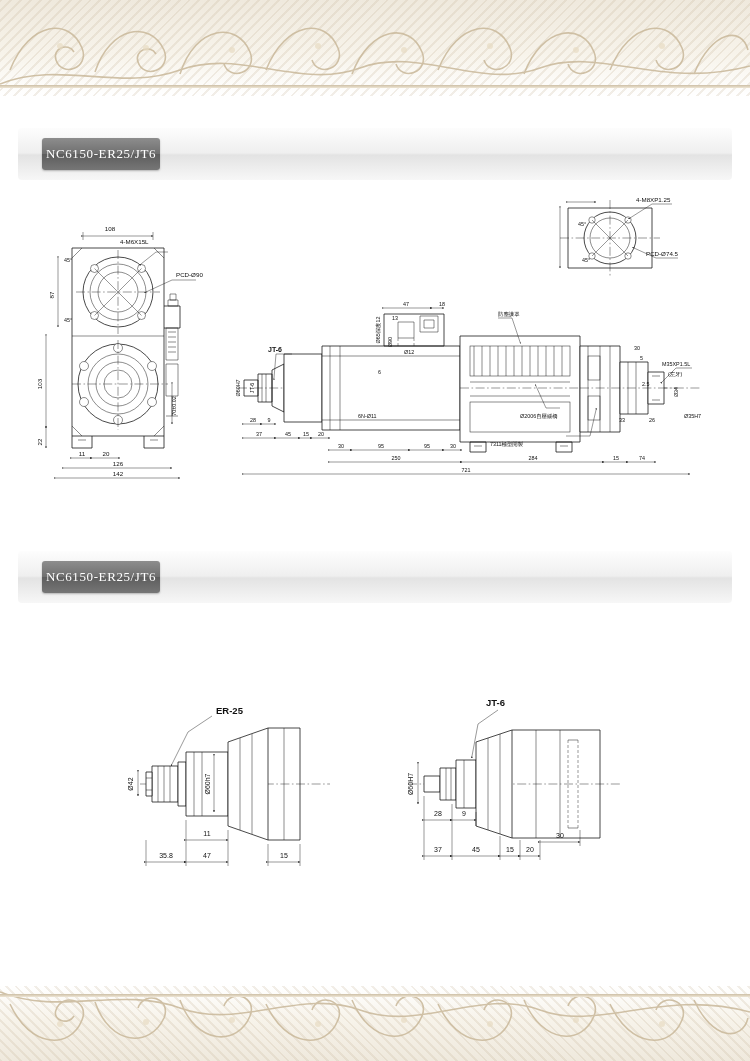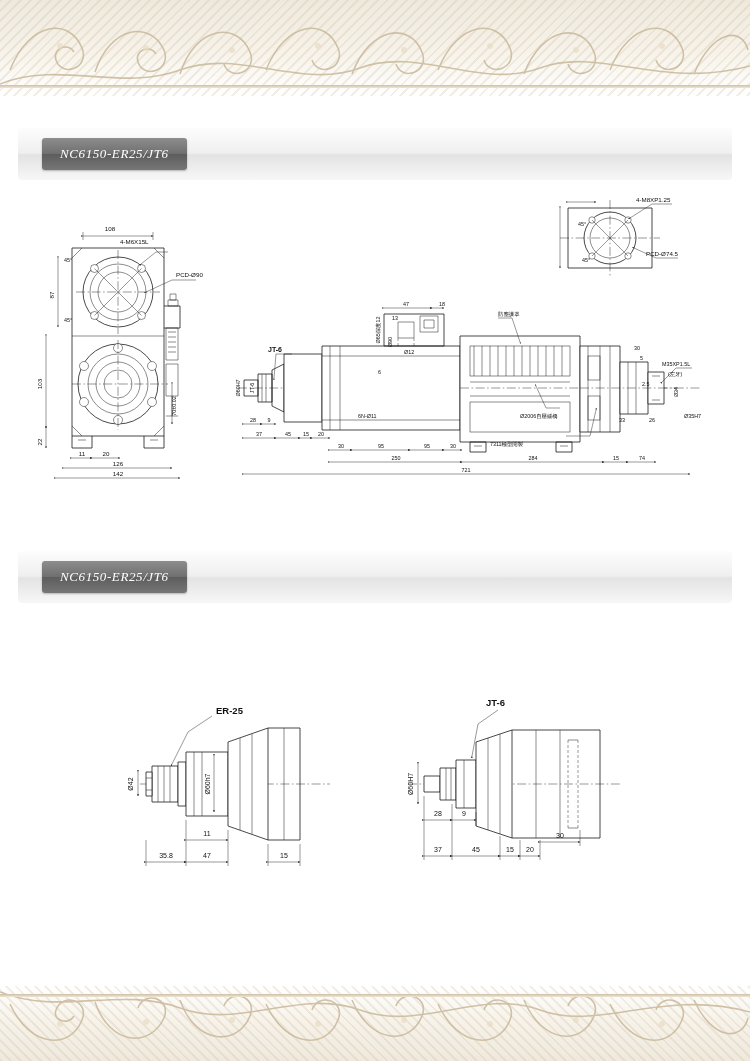--- a/index.html
+++ b/index.html
@@ -48,28 +48,27 @@
   .section-head {
     position:absolute; left:0; width:750px; height:52px;
   }
   .sh-band {
     position:absolute; left:18px; top:0; width:714px; height:52px;
     background:linear-gradient(180deg,#fdfdfd 0%, #efefef 48%, #e3e3e3 52%, #f7f7f7 100%);
     border-radius:4px;
   }
   .sh-tab {
     position:absolute; left:42px; top:10px;
-    height:32px; padding:0 18px;
+    height:32px; padding:0 4px;
     display:flex; align-items:center;
     background:linear-gradient(180deg,#8d8d8d 0%, #6f6f6f 50%, #5d5d5d 51%, #767676 100%);
     color:#ffffff; font-size:13px; letter-spacing:.6px;
     border-radius:3px;
     box-shadow:0 1px 2px rgba(0,0,0,.25);
     white-space:nowrap;
-    font-style:italic;
   }
 
   
   .drawing {
     position:absolute; left:0; width:738px;
   }
   .drawing svg { display:block; }
 
   .ln { stroke:#1b1b1b; stroke-width:.8; fill:none; }
   .ln-thin { stroke:#1b1b1b; stroke-width:.5; fill:none; }

